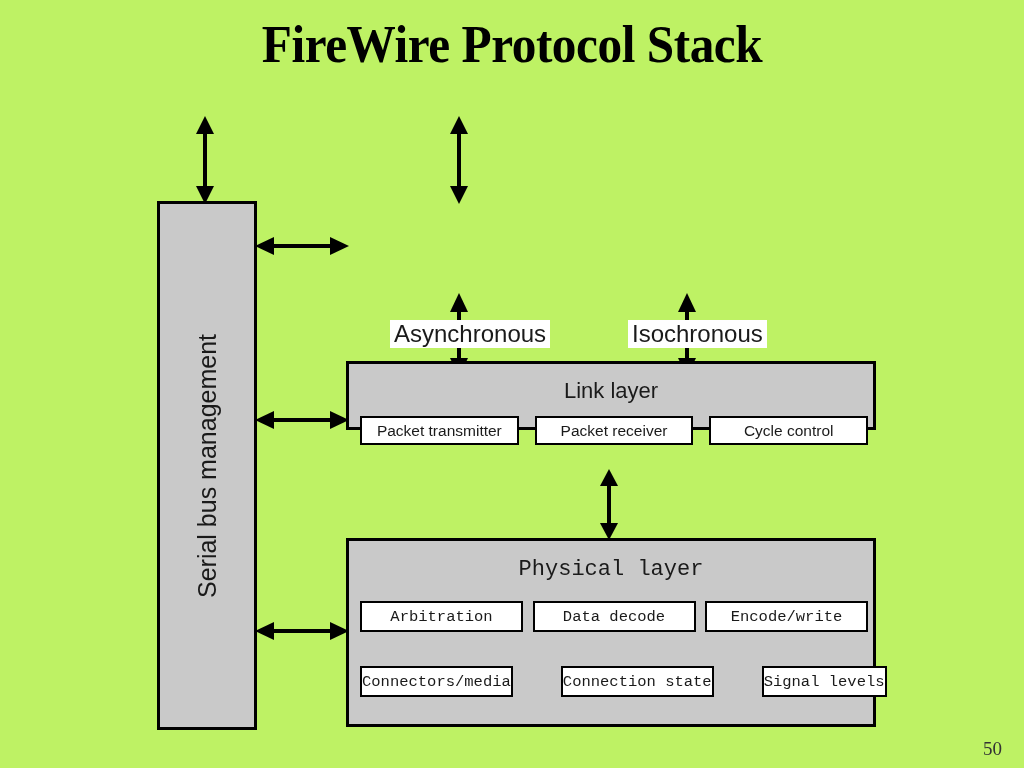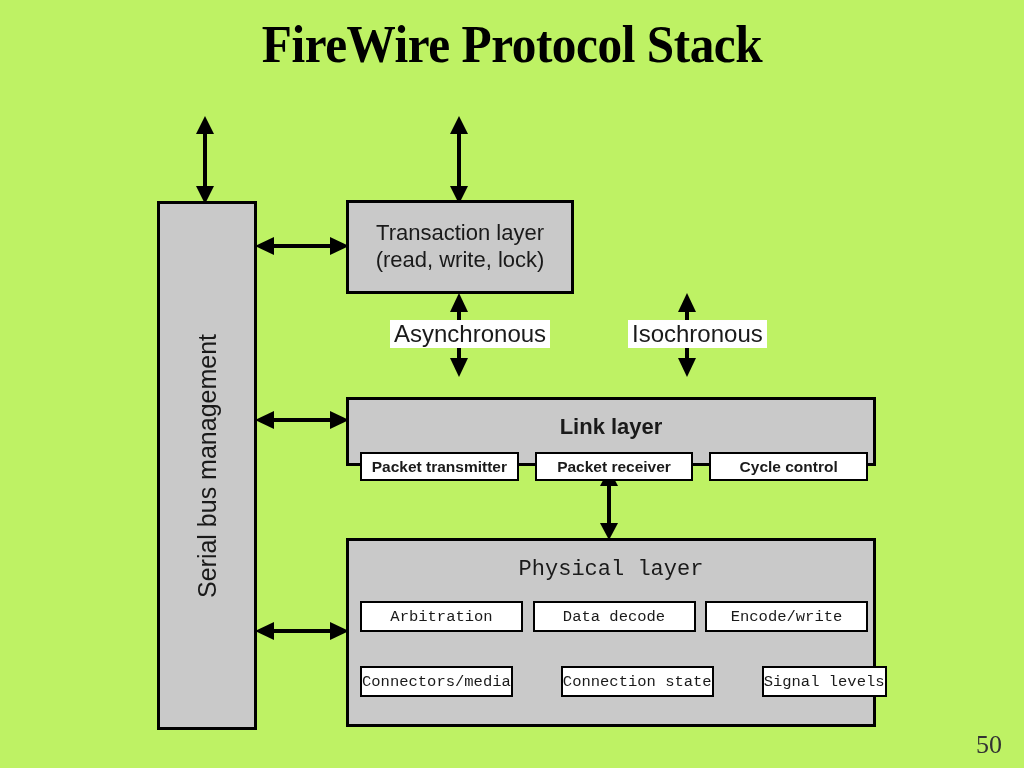--- a/index.html
+++ b/index.html
@@ -84,24 +84,23 @@
   #transaction .line {
     font-size: 22px;
     color: #1a1a1a;
     line-height: 1.22;
     white-space: nowrap;
   }
 
   
   #link {
     left: 346px;
-    top: 397px;
+    top: 361px;
     width: 530px;
     height: 69px;
-    font-weight: bold;
   }
   #link-title {
     position: absolute;
     left: 0;
     top: 14px;
     width: 100%;
     text-align: center;
     font-size: 22px;
     color: #1a1a1a;
   }
@@ -170,21 +169,21 @@
   }
   #label-async { left: 390px; top: 320px; }
   #label-iso   { left: 628px; top: 320px; }
 
   
   #pagenum {
     position: absolute;
     right: 22px;
     bottom: 8px;
     font-family: "Liberation Serif", serif;
-    font-size: 26px;
+    font-size: 19px;
     color: #333333;
   }
 </style>
 </head>
 <body>
 
 <div id="page">
 
   <div id="title">FireWire Protocol Stack</div>
 
@@ -252,24 +251,20 @@
     </svg>
   </div>
 
   <div class="flow-label" id="label-async">Asynchronous</div>
   <div class="flow-label" id="label-iso">Isochronous</div>
 
   <div class="gbox" id="sbm">
     <div id="sbm-label">Serial bus management</div>
   </div>
 
-  <div class="gbox" id="transaction">
-    <div class="line">Transaction layer</div>
-    <div class="line">(read, write, lock)</div>
-  </div>
 
   <div class="gbox" id="link">
     <div id="link-title">Link layer</div>
     <div id="link-subboxes">
       <div class="wbox">Packet transmitter</div>
       <div class="wbox">Packet receiver</div>
       <div class="wbox">Cycle control</div>
     </div>
   </div>
 

